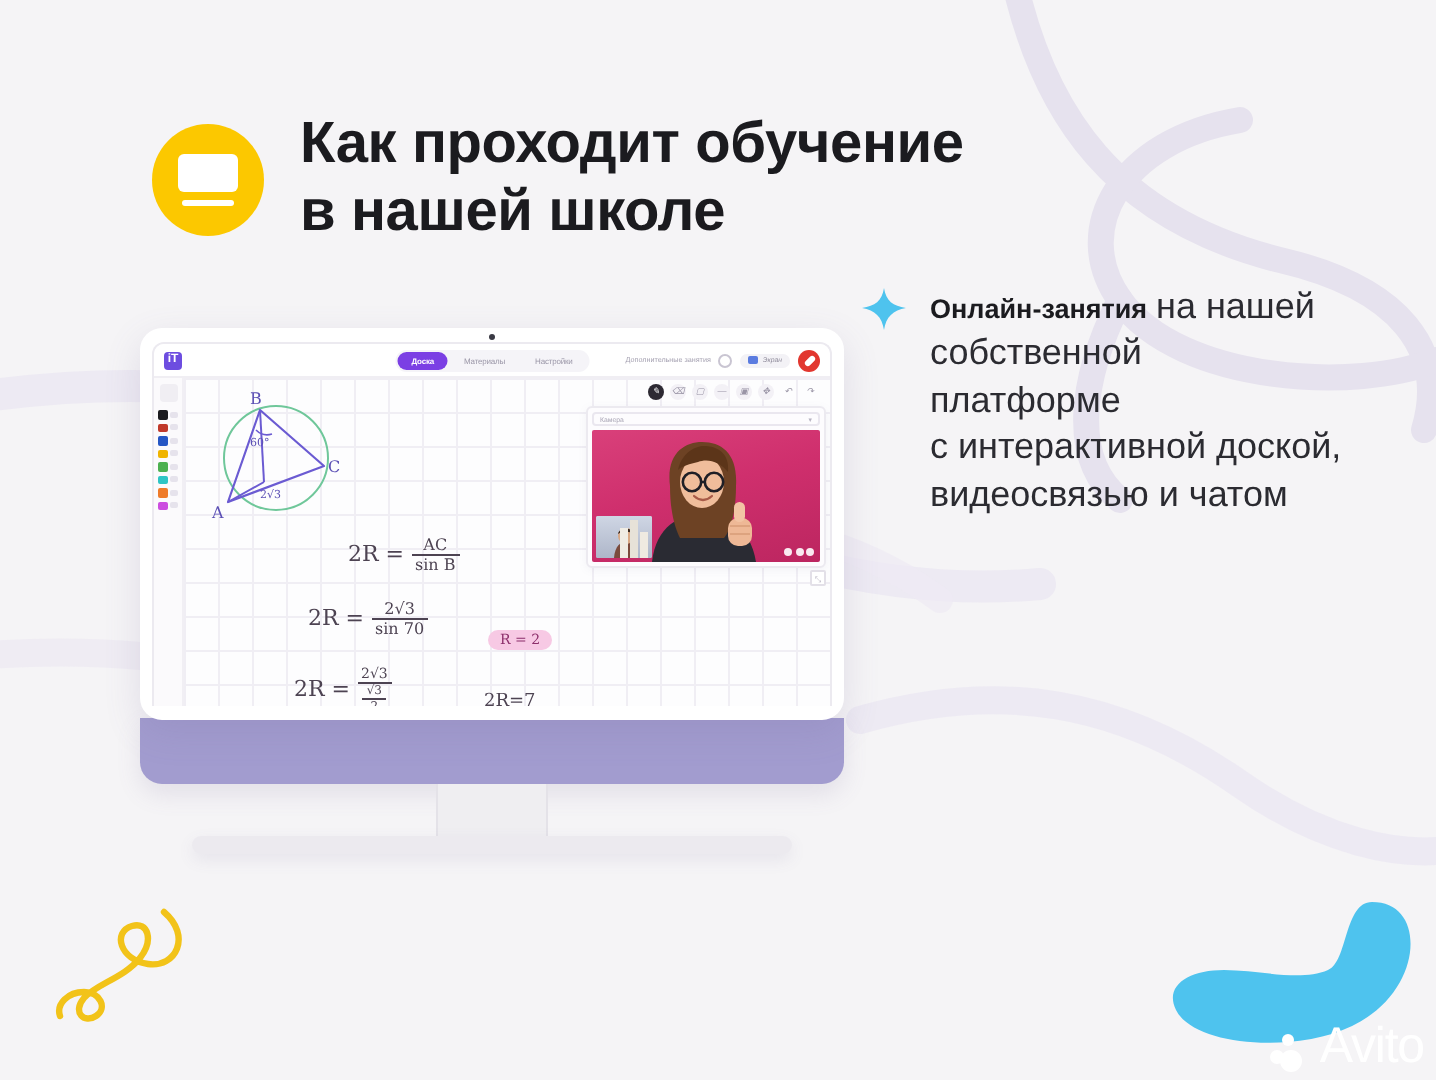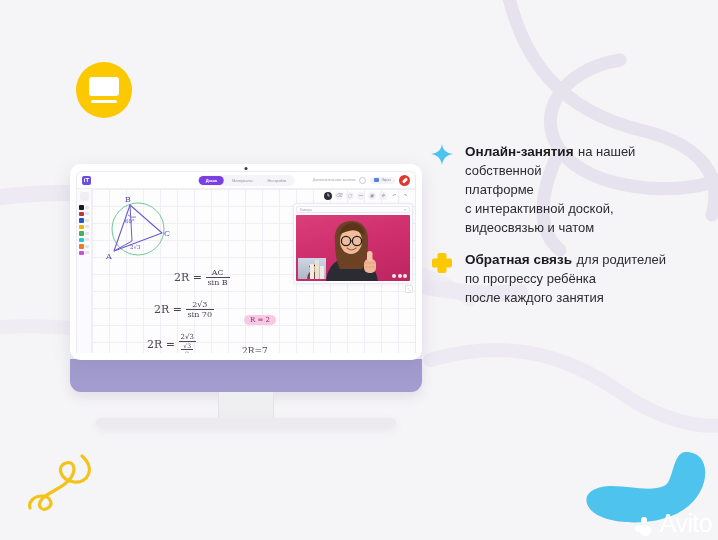--- a/index.html
+++ b/index.html
@@ -222,21 +222,21 @@
   
   .features { position: absolute; left: 430px; top: 142px; width: 280px; }
   .feature { display: flex; gap: 11px; margin-bottom: 14px; }
   .f-icon { width: 24px; flex: 0 0 24px; padding-top: 1px; }
   .f-text { flex: 1 1 auto; }
   .f-title {
     font-size: 13.5px; font-weight: bold; color: #1b1b1f;
     line-height: 1.26; margin-bottom: 1px; white-space: pre-line;
   }
   .f-body {
-    font-size: 13px; color: #2b2b31; line-height: 1.3; white-space: pre-line;
+    font-size: 18px; color: #2b2b31; line-height: 1.3; white-space: pre-line;
   }
 
   
   .squiggle { position: absolute; left: 22px; top: 452px; }
   .watermark {
     position: absolute; right: 6px; bottom: 4px;
     display: flex; align-items: center; gap: 3px;
   }
   .wm-dots { position: relative; width: 22px; height: 22px; }
   .wm-dots i { position: absolute; border-radius: 50%; background: #ffffff; }
@@ -264,20 +264,22 @@
     </svg>
   </div>
 
   <div class="header">
     <div class="badge-circle">
       <span class="monitor-glyph">
         <span class="scr"></span>
           <span class="base"></span>
       </span>
     </div>
+    <h1 class="title">Как проходит обучение
+в нашей школе</h1>
   </div>
 
   <div class="device">
     <div class="bezel">
       <span class="camera-dot"></span>
 
       <div class="screen">
 
         <div class="app-topbar">
           <span class="app-logo">iT</span>
@@ -465,33 +467,20 @@
       <span class="f-text">
         <span class="f-title">Онлайн-занятия</span>
         <span class="f-body">на нашей собственной
 платформе
 с интерактивной доской,
 видеосвязью и чатом</span>
       </span>
     </div>
 
 
-    <div class="feature">
-      <span class="f-icon">
-        <svg width="24" height="24" viewBox="0 0 24 24">
-          <path d="M9.5 2 h5 a2 2 0 0 1 2 2 v3.5 h3.5 a2 2 0 0 1 2 2 v5 a2 2 0 0 1 -2 2 h-3.5 v3.5 a2 2 0 0 1 -2 2 h-5 a2 2 0 0 1 -2 -2 v-3.5 h-3.5 a2 2 0 0 1 -2 -2 v-5 a2 2 0 0 1 2 -2 h3.5 v-3.5 a2 2 0 0 1 2 -2 z" fill="#fcc800"></path>
-        </svg>
-      </span>
-      <span class="f-text">
-        <span class="f-title">Обратная связь</span>
-        <span class="f-body">для родителей
-по прогрессу ребёнка
-после каждого занятия</span>
-      </span>
-    </div>
   </div>
 
   <div class="squiggle">
     <svg width="80" height="62" viewBox="0 0 80 62">
       <path d="M 60 4 C 74 16 66 32 52 30 C 38 28 34 14 44 11 C 52 8.5 55 18 48 27 C 40 37 26 40 20 47
                C 14 54 20 60 26 56 C 32 52 28 44 20 44 C 12 44 6 50 8 56" stroke="#f2c319" stroke-width="3.2" fill="none" stroke-linecap="round"></path>
     </svg>
   </div>
 
   <div style="position:absolute; right:0; bottom:0;">

